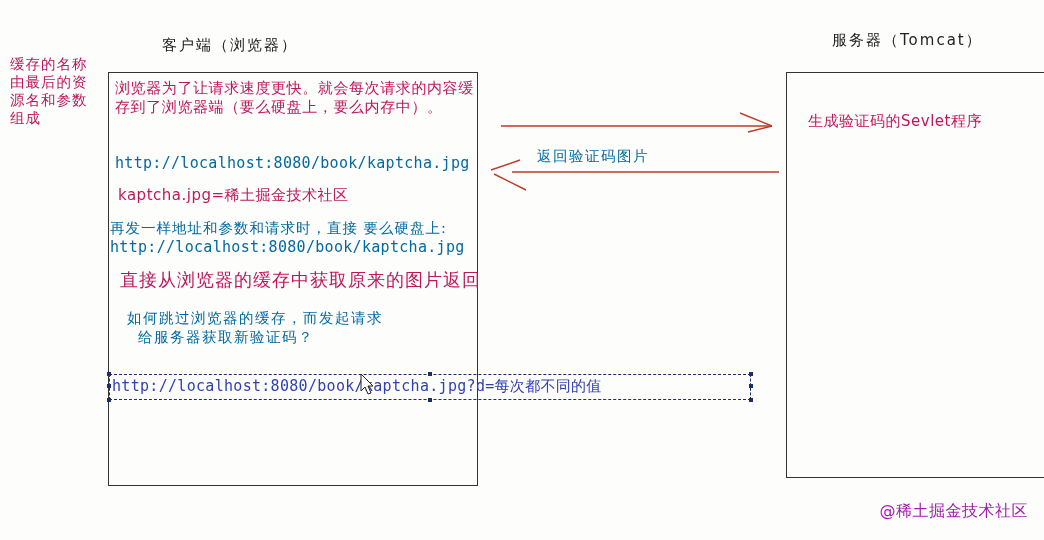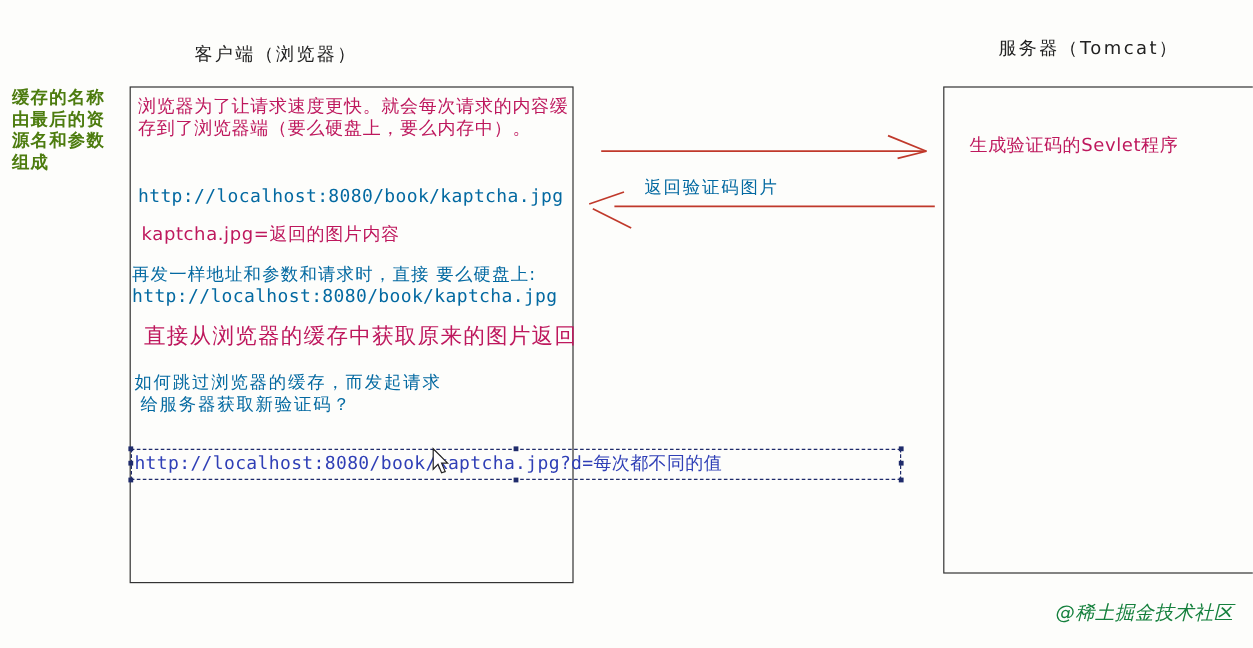--- a/index.html
+++ b/index.html
@@ -16,29 +16,28 @@
       letter-spacing: 2px;
       margin-left: 12px;
     }
     .box {
       position: absolute;
       border: 1.5px solid #333;
       background: #fdfdfb;
     }
     .side-note {
       position: absolute;
-      left: 10px; top: 73px;
+      left: 10px; top: 55px;
       width: 80px;
       font-size: 14.5px;
       line-height: 18px;
-      color: #4d7c0f;
+      color: #be185d;
       letter-spacing: 1px;
       white-space: normal;
       word-break: break-all;
-      font-weight: bold;
     }
     .blue-text {
       font-size: 15px;
       line-height: 18.5px;
       color: #be185d;
       letter-spacing: 0.6px;
       white-space: normal;
     }
     .red { color: #0369a1; }
     .dark { color: #be185d; }
@@ -57,52 +56,51 @@
     }
     .handle {
       position: absolute;
       width: 4px; height: 4px;
       background: #1f2b6b;
     }
     .watermark {
       position: absolute;
       right: 16px; bottom: 18px;
       font-size: 16px;
-      color: #15803d;
+      color: #a21caf;
       letter-spacing: 0.5px;
-      font-style: italic;
     }
     svg.arrows { position: absolute; left: 0; top: 0; }
   </style>
 </head>
 <body>
 
 <div class="abs title" style="left:150px; top:36px;">客户端（浏览器）</div>
 <div class="abs title" style="left:820px; top:31px;">服务器（Tomcat）</div>
 
 <div class="side-note">缓存的名称由最后的资源名和参数组成</div>
 
 <div class="box" style="left:108px; top:72px; width:370px; height:414px;"></div>
 
 <div class="box" style="left:786px; top:72px; width:270px; height:406px;"></div>
 
 <div class="abs blue-text" style="left:115px; top:79px; width:360px;">浏览器为了让请求速度更快。就会每次请求的内容缓存到了浏览器端（要么硬盘上，要么内存中）。</div>
 
 <div class="abs url mono red" style="left:115px; top:154px;">http://localhost:8080/book/kaptcha.jpg</div>
 
-<div class="abs dark" style="left:118px; top:186px; font-size:15px; letter-spacing:0.5px;">kaptcha.jpg=返回的图片内容</div>
+<div class="abs dark" style="left:118px; top:186px; font-size:15px; letter-spacing:0.5px;">kaptcha.jpg=稀土掘金技术社区</div>
 
 <div class="abs red" style="left:110px; top:219px; font-size:14.5px; letter-spacing:1px;">再发一样地址和参数和请求时，直接 要么硬盘上:</div>
 
 <div class="abs url mono red" style="left:110px; top:238px;">http://localhost:8080/book/kaptcha.jpg</div>
 
 <div class="abs dark" style="left:120px; top:268px; font-size:18px; letter-spacing:1px;">直接从浏览器的缓存中获取原来的图片返回</div>
 
-<div class="abs red" style="left:112px; top:309px; font-size:14.5px; letter-spacing:1.5px;">如何跳过浏览器的缓存，而发起请求</div>
-<div class="abs red" style="left:117px; top:328px; font-size:14.5px; letter-spacing:1.5px;">给服务器获取新验证码？</div>
+<div class="abs red" style="left:127px; top:309px; font-size:14.5px; letter-spacing:1.5px;">如何跳过浏览器的缓存，而发起请求</div>
+<div class="abs red" style="left:138px; top:328px; font-size:14.5px; letter-spacing:1.5px;">给服务器获取新验证码？</div>
 
 <div class="selection">
   <span class="handle" style="left:-3px; top:-3px;"></span>
   <span class="handle" style="left:318px; top:-3px;"></span>
   <span class="handle" style="right:-3px; top:-3px;"></span>
   <span class="handle" style="left:-3px; top:9px;"></span>
   <span class="handle" style="right:-3px; top:9px;"></span>
   <span class="handle" style="left:-3px; bottom:-3px;"></span>
   <span class="handle" style="left:318px; bottom:-3px;"></span>
   <span class="handle" style="right:-3px; bottom:-3px;"></span>

